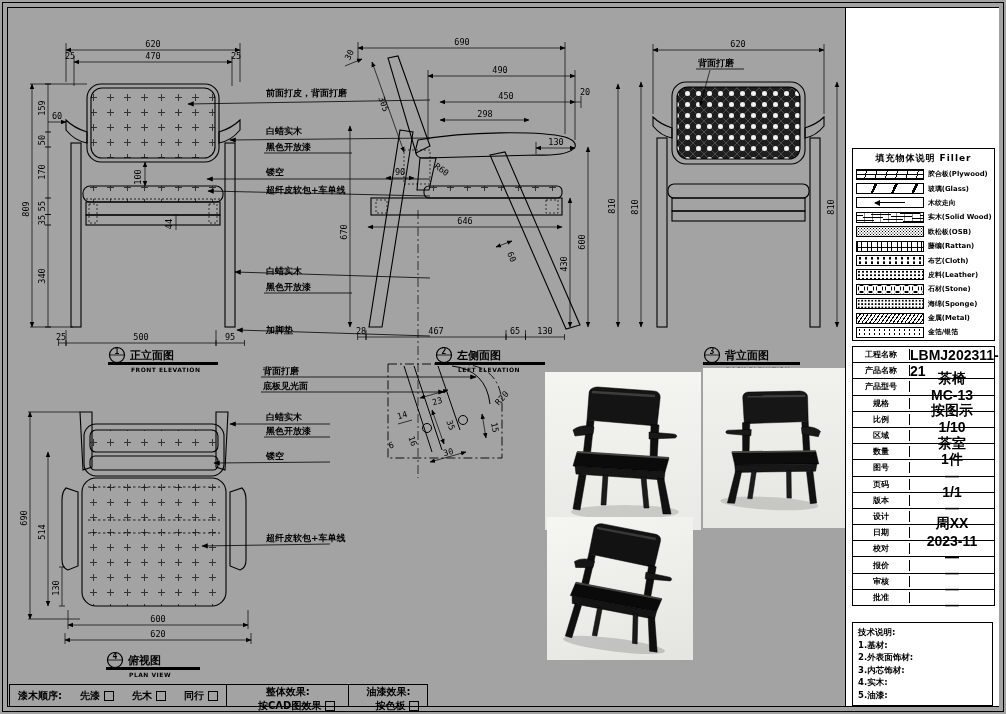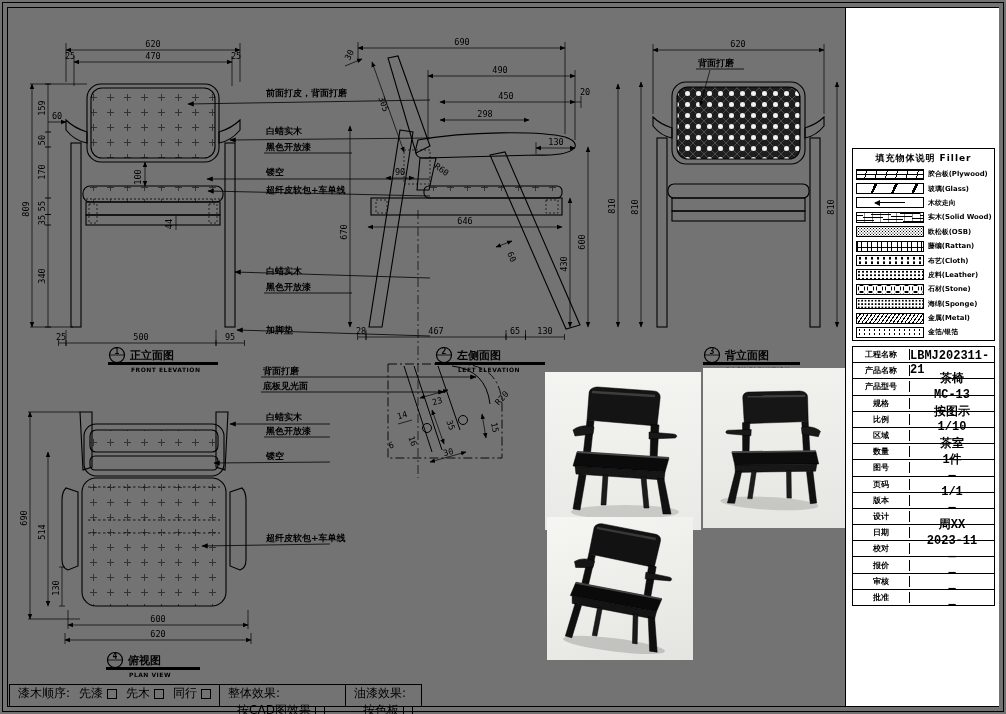--- a/index.html
+++ b/index.html
@@ -1,16 +1,16 @@
 <!DOCTYPE html>
 <html><head>
 <meta charset="utf-8">
 <style>
   html,body{margin:0;padding:0;background:#e8e8e8;}
-  #stage{position:relative;width:1006px;height:714px;background:#737373;overflow:hidden;
+  #stage{position:relative;width:1006px;height:714px;background:#a3a3a3;overflow:hidden;
          font-family:"DejaVu Sans","Liberation Sans",sans-serif;color:#000;}
   .abs{position:absolute;}
   
   .frame-outer{position:absolute;inset:2px;border:1px solid #000;pointer-events:none;}
   .frame-inner{position:absolute;inset:7px;border:1.5px solid #000;pointer-events:none;}
   
   #rpanel{position:absolute;left:845px;top:8px;width:153px;height:698px;border-left:1.5px solid #000;background:#fff;}
   #legendbox{position:absolute;left:6px;top:140px;width:141px;border:1.5px solid #000;}
   .lg-title{font-size:9px;font-weight:bold;text-align:center;padding:3px 0 2px 0;letter-spacing:1px;}
   .lg-row{display:flex;align-items:center;height:14.4px;padding:0 3px;}
@@ -28,27 +28,27 @@
   .sw8{background-image:radial-gradient(circle,#000 26%,transparent 30%),repeating-linear-gradient(90deg,transparent 0 2.6px,rgba(0,0,0,.5) 2.6px 3px);background-size:4px 3.5px,auto;}
   .sw9{background-image:radial-gradient(circle at 50% 50%,transparent 50%,#000 52% 62%,transparent 64%);background-size:9px 7px;}
   .sw10{background-image:radial-gradient(#000 32%,transparent 36%);background-size:3.4px 3.4px;}
   .sw11{background-image:repeating-linear-gradient(125deg,transparent 0 2.2px,#000 2.2px 3.2px);}
   .sw12{background-image:radial-gradient(#000 22%,transparent 26%);background-size:5px 4px;}
   
   #infotable{position:absolute;left:6px;top:338px;width:141px;border:1.5px solid #000;border-bottom:none;}
   .it-row{display:flex;border-bottom:1px solid #000;height:15.2px;align-items:center;}
   .it-row.tall{height:20px;}
   .it-label{width:56px;border-right:1px solid #000;font-size:8px;font-weight:bold;display:flex;align-items:center;justify-content:center;flex:none;}
-  .it-value{flex:1;font-size:12px;font-weight:bold;display:flex;align-items:center;justify-content:center;font-family:Liberation Mono, monospace;margin-top:16px;}
+  .it-value{flex:1;font-size:14px;font-weight:bold;display:flex;align-items:center;justify-content:center;font-family:Liberation Sans, sans-serif;margin-top:16px;}
   #technotes{position:absolute;left:6px;top:614px;width:141px;height:84px;border:1.5px solid #000;font-size:8.5px;font-weight:bold;padding:3px 0 0 5px;box-sizing:border-box;line-height:12.6px;}
   
   #footer{position:absolute;left:9px;top:684px;height:23px;display:flex;}
-  .fsec{border:1.5px solid #000;display:flex;align-items:flex-start;font-size:12px;font-weight:normal;padding:0 8px;white-space:nowrap;}
+  .fsec{border:1.5px solid #000;display:flex;align-items:center;font-size:10px;font-weight:bold;padding:0 8px;white-space:nowrap;}
   .fsec + .fsec{border-left:none;flex-direction:column;}
-  .fopt{margin-left:9px;display:inline-flex;align-items:center;}
+  .fopt{margin-left:18px;display:inline-flex;align-items:center;}
   .cb{display:inline-block;width:8px;height:8px;border:1.2px solid #000;margin-left:4px;}
   
   .photo{position:absolute;overflow:hidden;}
   
   text{fill:#000;}
   .dimt{font:8.5px "DejaVu Sans Mono","Liberation Mono",monospace;}
   .annt{font:bold 9px "DejaVu Sans","Liberation Sans",sans-serif;}
   .vt{font:bold 11px "DejaVu Sans","Liberation Sans",sans-serif;}
   .vte{font:bold 6px "DejaVu Sans","Liberation Sans",sans-serif;letter-spacing:.5px;}
   .vtn{font:bold 8px "DejaVu Sans Mono","Liberation Mono",monospace;}
@@ -548,20 +548,28 @@
       <div class="it-row">
           <span class="it-label">审核</span>
           <span class="it-value">—</span>
         </div>
       <div class="it-row">
           <span class="it-label">批准</span>
           <span class="it-value">—</span>
         </div>
     </div>
 
+    <div id="technotes">
+      <div>技术说明:</div>
+      <div>1.基材:</div>
+      <div>2.外表面饰材:</div>
+      <div>3.内芯饰材:</div>
+      <div>4.实木:</div>
+      <div>5.油漆:</div>
+    </div>
   </div>
 
   <div id="footer">
     <div class="fsec">
       <span>漆木顺序:</span>
       <span class="fopt">
           <span>先漆</span>
           <span class="cb"></span>
         </span>
       <span class="fopt">

